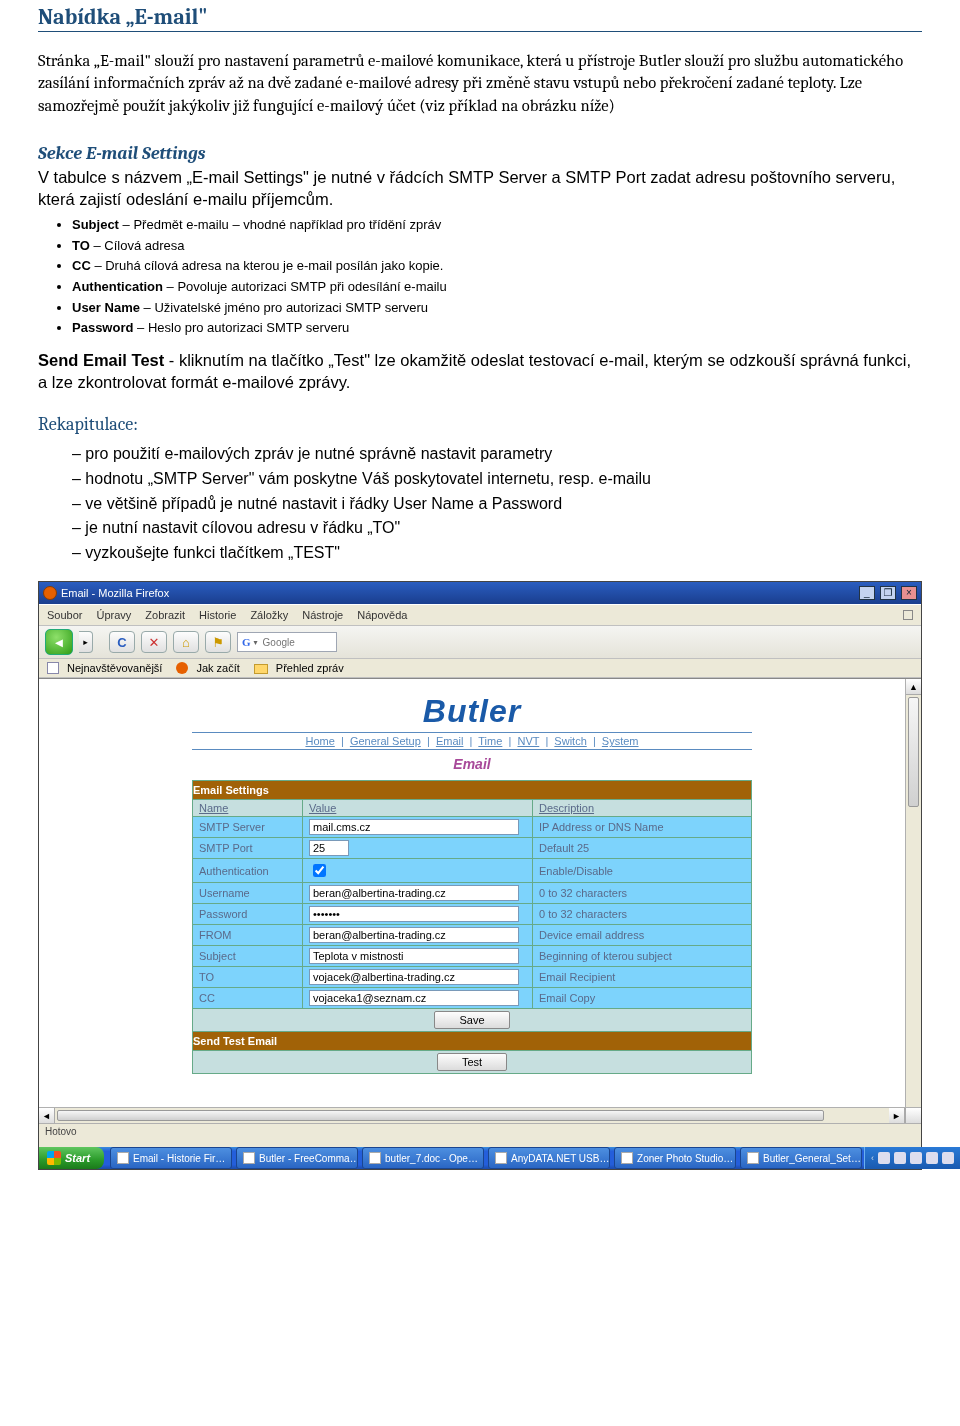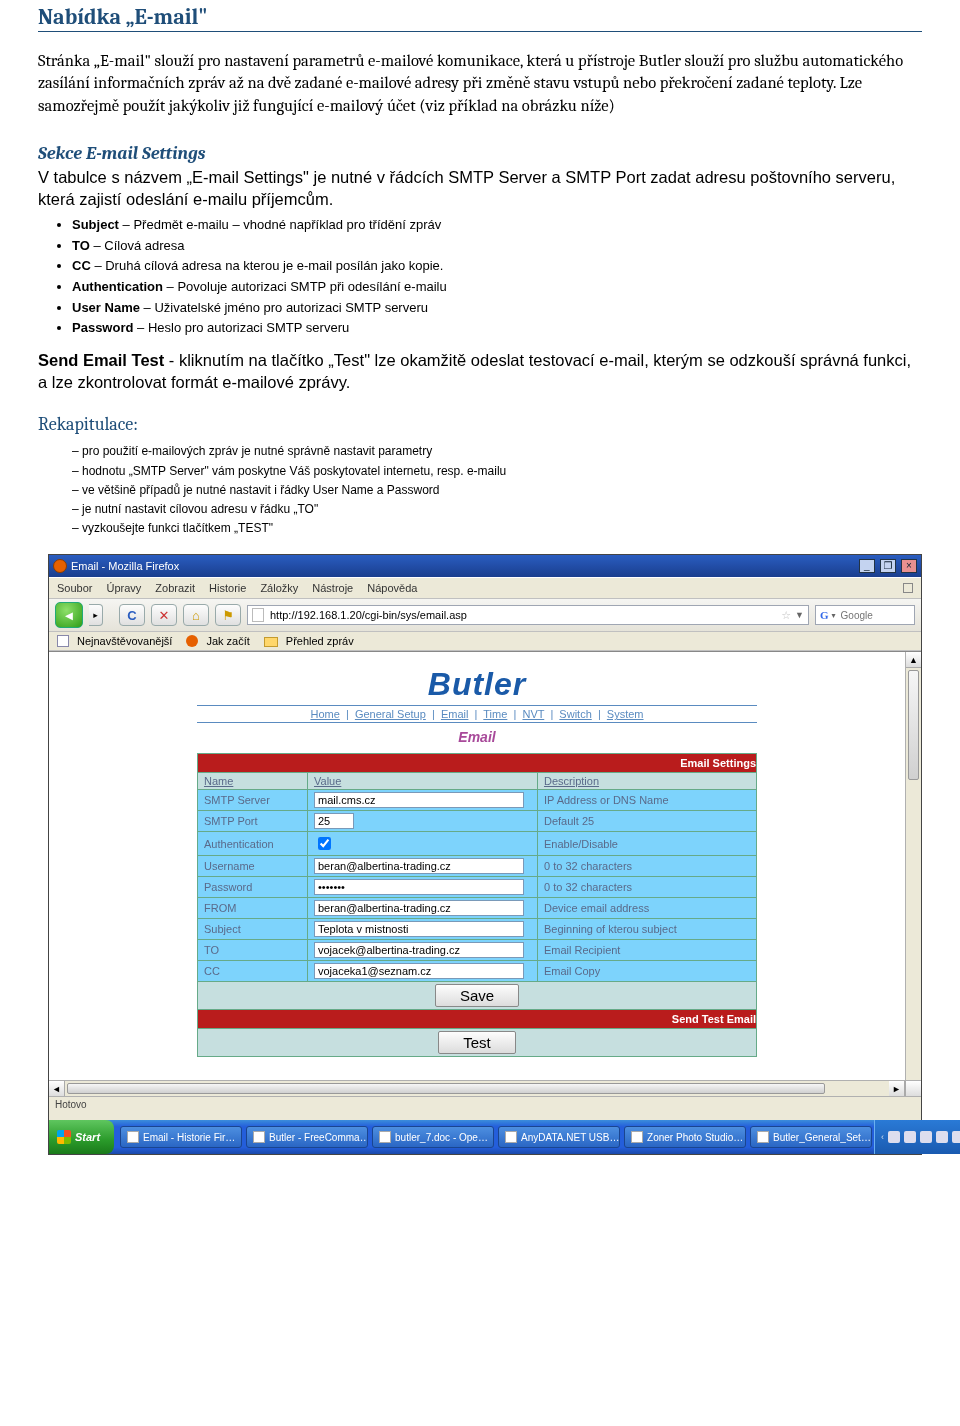--- a/index.html
+++ b/index.html
@@ -30,32 +30,32 @@
     font-family: "Cambria", "Times New Roman", serif;
     font-size: 18px;
     font-style: italic;
     font-weight: 700;
     margin-top: 26px;
     margin-bottom: 2px;
   }
   ul.bullets { margin: 6px 0 12px 34px; padding: 0; }
   ul.bullets li { font-size: 13px; margin-bottom: 3px; line-height: 1.35; }
   ul.dashes { list-style: none; margin: 4px 0 18px 34px; padding: 0; }
-  ul.dashes li { font-size: 12px; margin-bottom: 3px; line-height: 1.35; text-indent: -20px; padding-left: 20px;}
+  ul.dashes li { font-size: 16px; margin-bottom: 3px; line-height: 1.35; text-indent: -20px; padding-left: 20px;}
   ul.dashes li::before { content: "–  "; }
   b { font-weight: 700; }
   .recap-head {
     color: #1f4e79;
     font-family: "Cambria", "Times New Roman", serif;
     font-size: 18px;
     font-weight: 400;
     margin-top: 20px;
   }
   
-  .shot-wrap { padding: 0 38px 12px 38px; margin-top: 6px; margin-left: 10px; }
+  .shot-wrap { padding: 0 38px 12px 38px; margin-top: 6px; }
   .shot {
     border: 1px solid #444;
     width: 100%;
     background: #ece9d8;
     font-family: Tahoma, Arial, sans-serif;
     font-size: 11px;
     color: #000;
   }
   .titlebar {
     height: 22px;
@@ -130,36 +130,36 @@
   .page-inner {
     position: absolute; left: 0; right: 16px; top: 0; bottom: 16px; overflow: hidden; padding-top: 14px;
   }
   .butler-wrap { width: 560px; margin: 0 auto; }
   .butler-title { color: #1a5aa8; font-family: "Verdana", Arial, sans-serif; font-weight: 700; font-style: italic; font-size: 32px; text-align: center; letter-spacing: 1px; margin-bottom: 2px; }
   .butler-nav { border-top: 1px solid #5a8bc0; border-bottom: 1px solid #5a8bc0; text-align: center; padding: 2px 0; color: #5a8bc0; font-size: 11px; }
   .butler-nav a { color: #5a8bc0; text-decoration: underline; }
   .butler-sub { text-align: center; color: #a84a9a; font-weight: 700; font-style: italic; font-size: 14px; margin: 6px 0 8px; }
   .settings-tbl { width: 100%; border-collapse: collapse; }
   .settings-tbl td, .settings-tbl th { border: 1px solid #6a8; padding: 2px 6px; font-size: 11px; background: #7dd3fc; color: #5a6a8a; text-align: left; }
-  .settings-tbl .hdr td { background: #b91c1c; color: #fff; font-weight: 700; text-align: right; padding: 3px 0; }
+  .settings-tbl .hdr td { background: #a16207; color: #fff; font-weight: 700; text-align: left; padding: 3px 0; }
   .settings-tbl .colhdr td { background: #c6dfdf; font-weight: 400; text-decoration: underline; color: #5a6a8a; }
   .settings-tbl input[type=text], .settings-tbl input[type=password] {
     width: 210px; border: 1px solid #7a99b8; background: #fff; font-size: 11px; padding: 1px 3px;
   }
   .settings-tbl input[type=text].short { width: 40px; }
   .settings-tbl input[type=checkbox] { }
   .btnrow td { text-align: center; background: #c6dfdf; }
   .winbtn {
-    border: 1px solid #888; background: linear-gradient(#fdfdfd,#dcdcdc); padding: 2px 24px; font-size: 15px; border-radius: 2px;
+    border: 1px solid #888; background: linear-gradient(#fdfdfd,#dcdcdc); padding: 2px 24px; font-size: 11px; border-radius: 2px;
   }
   .statusbar {
     background: #ece9d8; border-top: 1px solid #b0b0b0; padding: 2px 6px; font-size: 10px; color: #444; height: 24px;
   }
   .taskbar {
-    height: 34px; background: linear-gradient(#3b8ddb, #245edb 20%, #245edb 80%, #1a4aaa);
+    height: 22px; background: linear-gradient(#3b8ddb, #245edb 20%, #245edb 80%, #1a4aaa);
     display: flex; align-items: flex-start; color: #fff; font-size: 11px;
   }
   .startbtn {
     height: 100%; background: linear-gradient(#5fc65f, #2a9a2a 60%, #1a7a1a); padding: 0 14px 0 8px; display: flex; align-items: center; gap: 4px; font-weight: 700; font-style: italic; border-radius: 0 8px 8px 0;
   }
   .taskbtn {
     height: 22px; margin: 0 2px; background: linear-gradient(#4d8fe0, #2a66c4); border: 1px solid #1a4590; border-radius: 3px; padding: 0 6px; display: flex; align-items: center; gap: 4px; max-width: 122px; overflow: hidden; white-space: nowrap; font-size: 10px;
   }
   .taskbtn .tico { width: 12px; height: 12px; background: #fff; border: 1px solid #aaa; flex-shrink: 0; }
   .taskright { margin-left: auto; height: 100%; background: linear-gradient(#2a7ad6,#1a5ab0); display: flex; align-items: center; padding: 0 6px; gap: 4px; border-left: 1px solid #6ab0f0;}
@@ -227,28 +227,20 @@
   <div class="navbar">
     <span class="navbtn green">◄</span>
     <span class="navbtn small">▸</span>
     <span style="width:4px"></span>
     <span class="navbtn">
           <span class="icon-c">C</span>
         </span>
     <span class="navbtn" style="color:#c33">✕</span>
     <span class="navbtn" style="color:#c90">⌂</span>
     <span class="navbtn" style="color:#c90">⚑</span>
-    <div class="urlbar">
-      <span class="pg"></span>
-      <input type="text" value="http://192.168.1.20/cgi-bin/sys/email.asp" style="">
-      <span class="starbox">
-        <span style="color:#c4c4c4">☆</span>
-        <span style="color:#666;font-size:9px">▼</span>
-      </span>
-    </div>
     <div class="gsearch">
       <span class="glogo"><span class="b">G</span></span>
       <span style="color:#666;font-size:8px">▾</span>
       <input type="text" placeholder="Google" style="">
     </div>
   </div>
 
   <div class="bookmarkbar">
     <span class="bm">
           <span class="ico-doc"></span>

